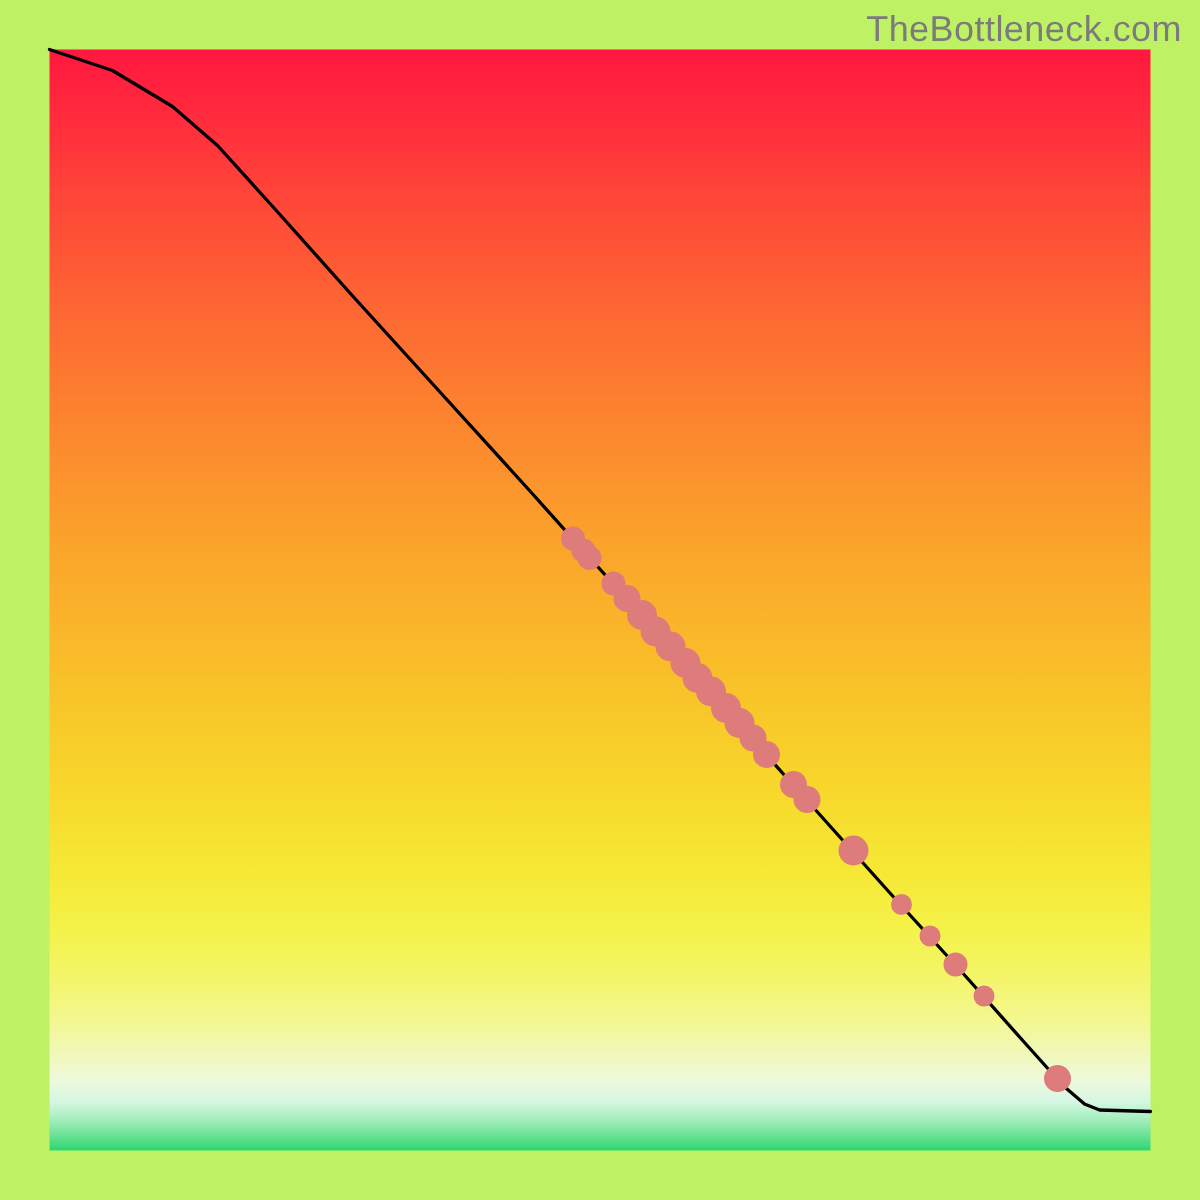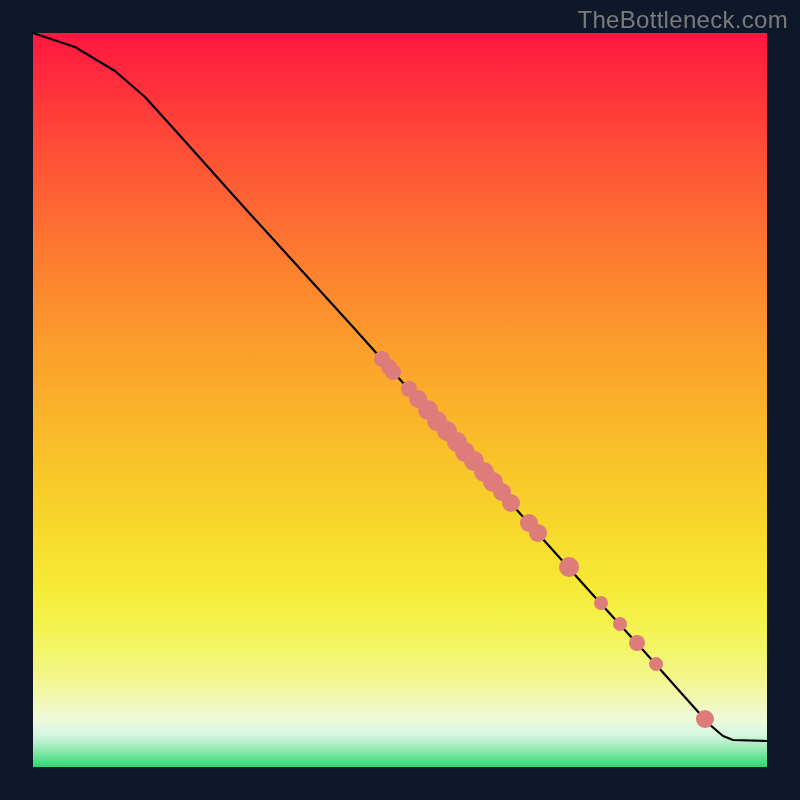--- a/index.html
+++ b/index.html
@@ -8,21 +8,21 @@
     width: 800px;
     height: 800px;
     background: #000;
     overflow: hidden;
     font-family: Arial, Helvetica, sans-serif;
   }
   .stage {
     position: relative;
     width: 800px;
     height: 800px;
-    background: #0f172a;
+    background: #bef264;
   }
   .plot-area {
     position: absolute;
     left: 33px;
     top: 33px;
     width: 734px;
     height: 734px;
   }
   .gradient-bg {
     position: absolute;

